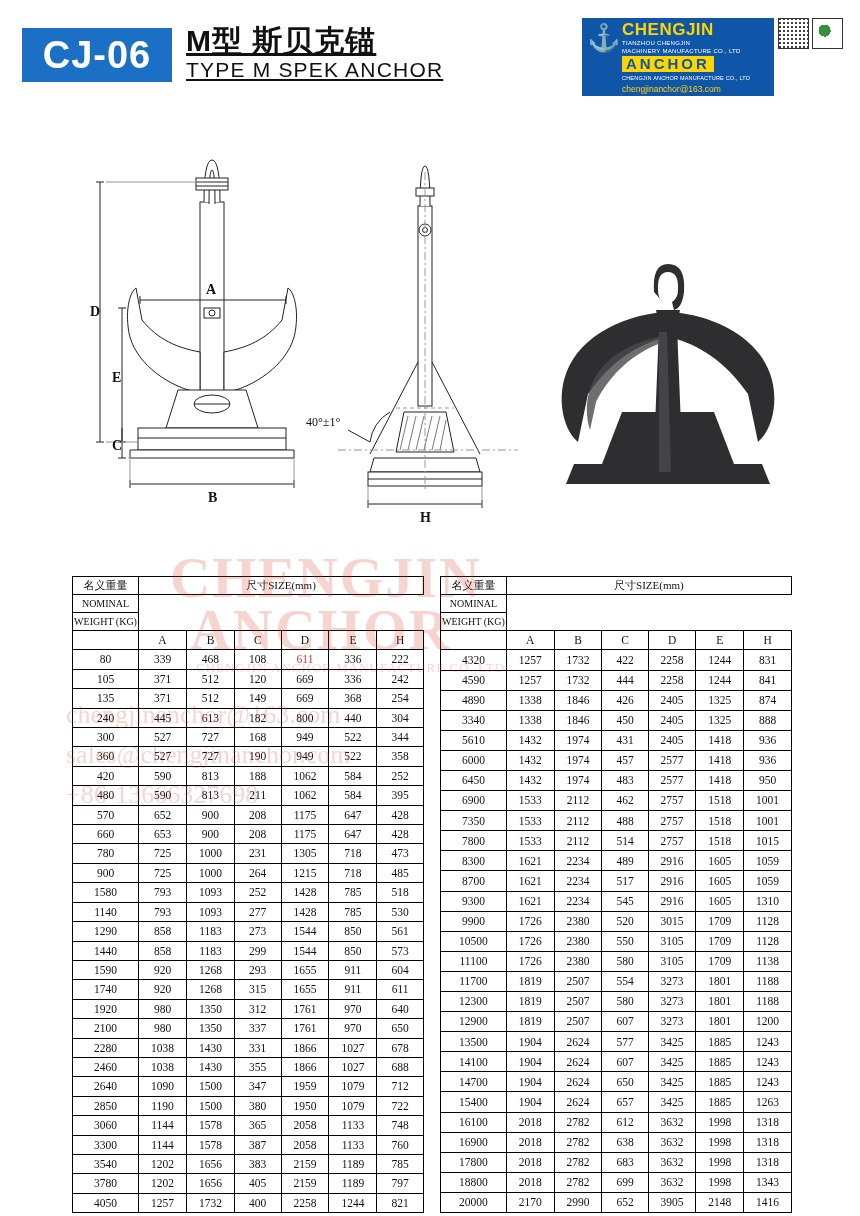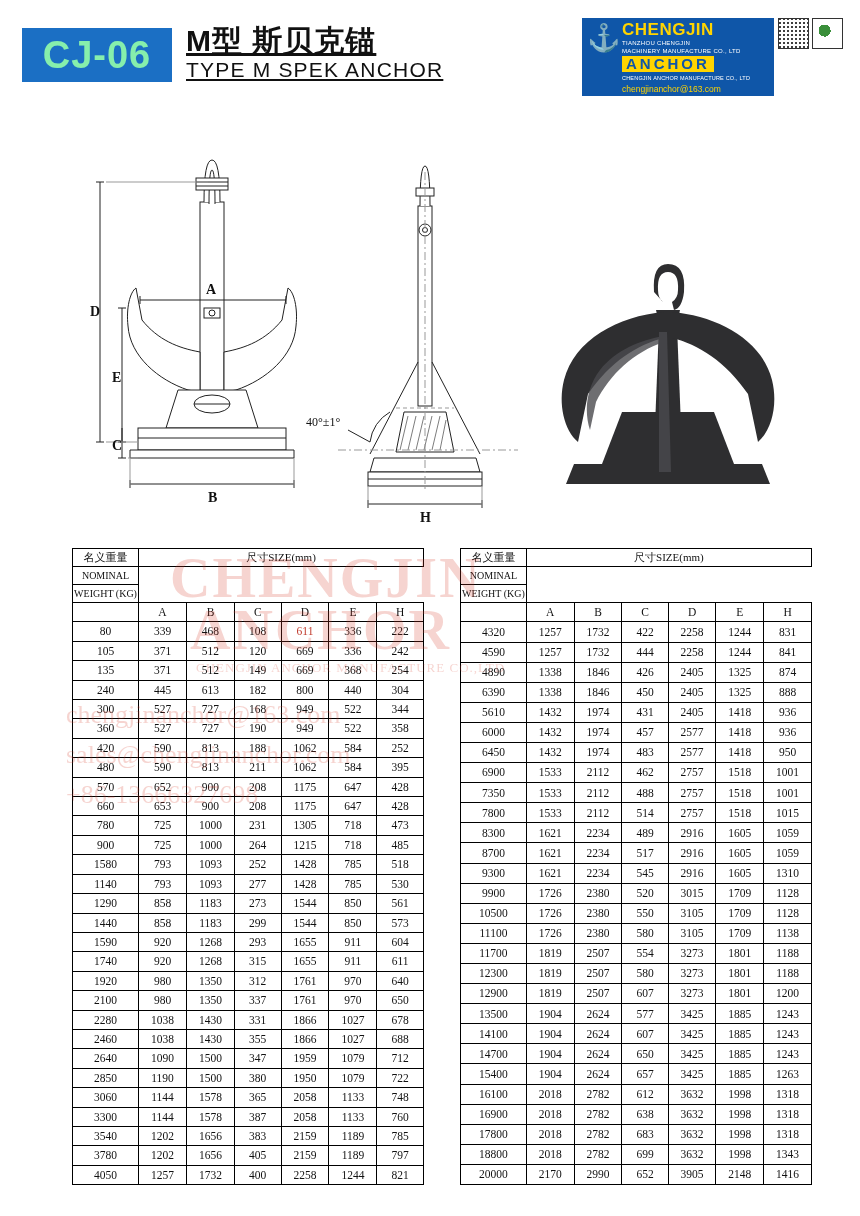--- a/index.html
+++ b/index.html
@@ -20,21 +20,21 @@
     height: 112px;
     padding: 14px 18px 0 18px;
   }
   .code-badge {
     position: absolute;
     left: 22px;
     top: 28px;
     width: 150px;
     height: 54px;
     background: #1b6fc4;
-    color: #86efac;
+    color: #ffffff;
     font-size: 38px;
     font-weight: bold;
     letter-spacing: 1px;
     text-align: center;
     line-height: 54px;
     font-family: "Liberation Sans", sans-serif;
   }
   .title-block {
     position: absolute;
     left: 186px;
@@ -152,26 +152,25 @@
   .drawing {
     position: relative;
     height: 410px;
     margin: 0 18px;
   }
   .dwg-svg { position:absolute; left:0; top:0; }
 
   
   .tables {
     position: absolute;
-    top: 548px;
+    top: 576px;
     left: 72px;
     width: 740px;
     display: flex;
-    gap: 28px;
-    justify-content: space-between;
+    gap: 16px;
   }
   table.spec {
     border-collapse: collapse;
     font-family: "Liberation Serif", serif;
     font-size: 11.5px;
     background: transparent;
   }
   table.spec td, table.spec th {
     border: 1px solid #000;
     text-align: center;
@@ -738,21 +737,21 @@
         <tr>
           <td class="col-w">4890</td>
           <td class="col-d">1338</td>
           <td class="col-d">1846</td>
           <td class="col-d">426</td>
           <td class="col-d">2405</td>
           <td class="col-d">1325</td>
           <td class="col-d">874</td>
         </tr>
         <tr>
-          <td class="col-w">6390</td>
+          <td class="col-w">3340</td>
           <td class="col-d">1338</td>
           <td class="col-d">1846</td>
           <td class="col-d">450</td>
           <td class="col-d">2405</td>
           <td class="col-d">1325</td>
           <td class="col-d">888</td>
         </tr>
         <tr>
           <td class="col-w">5610</td>
           <td class="col-d">1432</td>

